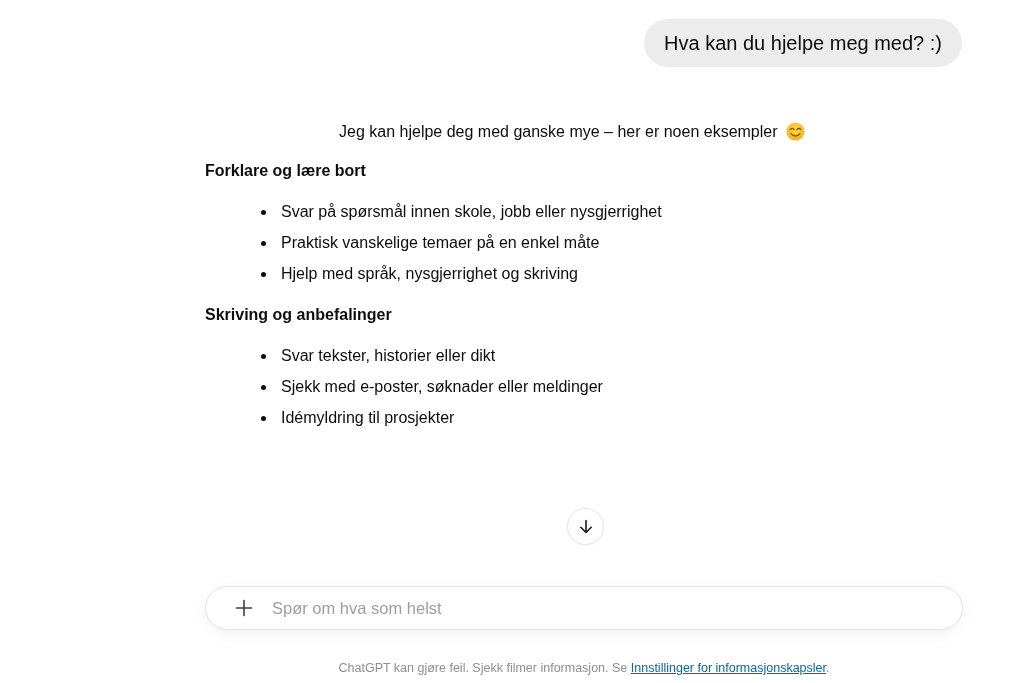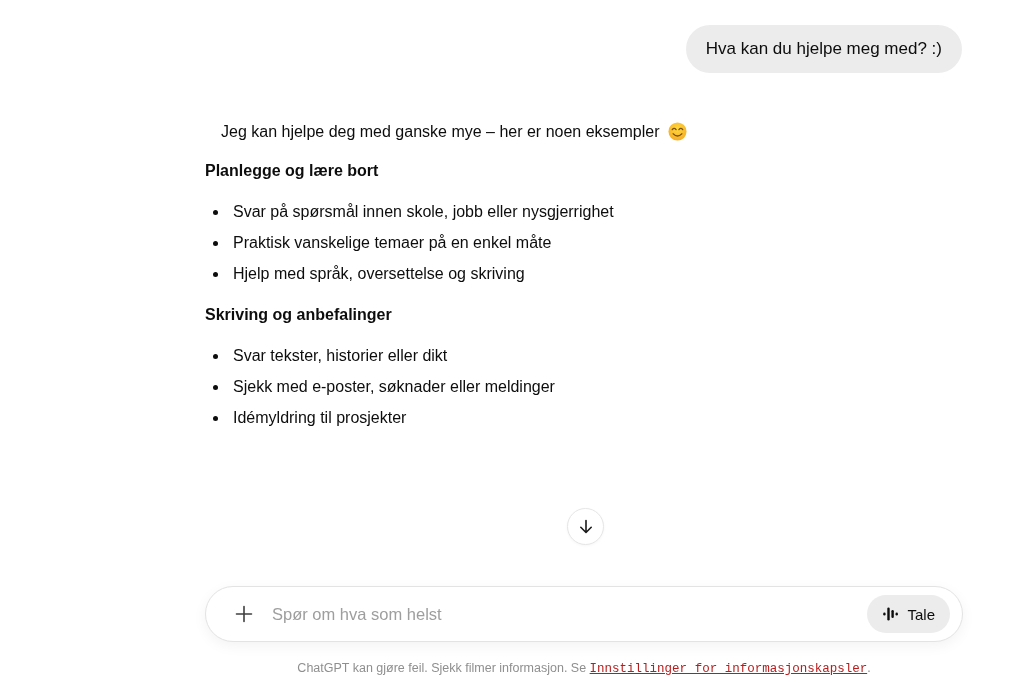--- a/index.html
+++ b/index.html
@@ -14,58 +14,58 @@
   
   .user-row {
     position: absolute;
     top: 19px;
     right: 62px;
   }
   .user-bubble {
     background: #ececec;
     border-radius: 24px;
     padding: 12px 20px;
-    font-size: 17px;
+    font-size: 20px;
     line-height: 24px;
     color: #0d0d0d;
     white-space: nowrap;
-    margin-top: 6px;
   }
 
   
   .assistant {
     position: absolute;
     left: 205px;
     top: 119px;
     width: 600px;
     font-size: 16px;
     line-height: 26px;
     color: #0d0d0d;
   }
-  .assistant .intro { margin: 0 0 12px 16px; }
+  .assistant .intro { margin: 0 0 12px 16px; text-align: right; }
   .assistant .intro .emoji-svg {
     display: inline-block;
     width: 19px; height: 19px;
     vertical-align: -4px;
     margin-left: 4px;
   }
   .assistant h3 {
     margin: 13px 0 0 0;
     font-size: 16px;
     font-weight: 700;
     line-height: 26px;
   }
   .assistant ul {
     margin: 12px 0 0 0;
     padding-left: 24px;
     list-style: disc;
   }
   .assistant li {
     line-height: 31px;
     padding-left: 4px;
+    margin-left: 48px;
   }
 
   
   .scroll-down-btn {
     position: absolute;
     left: 567px;
     top: 508px;
     width: 37px;
     height: 37px;
     border-radius: 50%;
@@ -77,21 +77,21 @@
     cursor: pointer;
     box-shadow: 0 1px 3px rgba(0,0,0,0.04);
   }
 
   
   .composer {
     position: absolute;
     left: 205px;
     top: 586px;
     width: 758px;
-    height: 56px;
+    height: 44px;
     background: #ffffff;
     border: 1px solid #e3e3e3;
     border-radius: 30px;
     box-shadow: 0 4px 14px rgba(0,0,0,0.05);
     display: flex;
     align-items: center;
     padding: 0 12px 0 22px;
   }
   .plus-btn {
     background: none;
@@ -134,24 +134,23 @@
     position: absolute;
     top: 660px;
     left: 205px;
     width: 758px;
     text-align: center;
     font-size: 12.5px;
     line-height: 16px;
     color: #8f8f8f;
   }
   .footer a {
-    color: #b91c1c;
+    color: #0369a1;
     text-decoration: underline;
     cursor: pointer;
-    font-family: Liberation Mono, monospace;
   }
 </style>
 </head>
 <body>
 
 <div class="user-row">
   <div class="user-bubble">
     <span>Hva kan du hjelpe meg med? :)</span>
   </div>
 </div>
@@ -166,25 +165,25 @@
           <stop offset="100%" stop-color="#f5a623"></stop>
         </radialGradient>
       </defs>
       <circle cx="10" cy="10" r="9.5" fill="url(#emojiGrad)"></circle>
       <path d="M4.5 8 q2 -2.6 4 0" fill="none" stroke="#7a4f12" stroke-width="1.4" stroke-linecap="round"></path>
       <path d="M11.5 8 q2 -2.6 4 0" fill="none" stroke="#7a4f12" stroke-width="1.4" stroke-linecap="round"></path>
       <path d="M5.5 12.5 q4.5 4.6 9 0" fill="none" stroke="#7a4f12" stroke-width="1.5" stroke-linecap="round"></path>
     </svg>
   </p>
 
-  <h3>Planlegge og lære bort</h3>
+  <h3>Forklare og lære bort</h3>
   <ul>
     <li>Svar på spørsmål innen skole, jobb eller nysgjerrighet</li>
     <li>Praktisk vanskelige temaer på en enkel måte</li>
-    <li>Hjelp med språk, oversettelse og skriving</li>
+    <li>Hjelp med språk, nysgjerrighet og skriving</li>
   </ul>
 
 
   <h3>Skriving og anbefalinger</h3>
   <ul>
     <li>Svar tekster, historier eller dikt</li>
     <li>Sjekk med e-poster, søknader eller meldinger</li>
     <li>Idémyldring til prosjekter</li>
   </ul>
 </div>
@@ -195,27 +194,18 @@
   </svg>
 </button>
 
 <div class="composer">
   <button class="plus-btn">
     <svg width="22" height="22" viewBox="0 0 22 22" aria-hidden="true">
       <path d="M11 3.5 V18.5 M3.5 11 H18.5" fill="none" stroke="#3f3f3f" stroke-width="1.6" stroke-linecap="round"></path>
     </svg>
   </button>
   <input class="composer-input" type="text" placeholder="Spør om hva som helst" style="">
-  <button class="voice-btn">
-    <svg width="18" height="18" viewBox="0 0 18 18" aria-hidden="true">
-      <rect x="1.2" y="7.5" width="2.4" height="3" rx="1.2" fill="#0d0d0d"></rect>
-      <rect x="5.3" y="2.5" width="2.4" height="13" rx="1.2" fill="#0d0d0d"></rect>
-      <rect x="9.4" y="5" width="2.4" height="8" rx="1.2" fill="#0d0d0d"></rect>
-      <rect x="13.5" y="7.5" width="2.4" height="3" rx="1.2" fill="#0d0d0d"></rect>
-    </svg>
-    <span>Tale</span>
-  </button>
 </div>
 
 <div class="footer">
   <span>ChatGPT kan gjøre feil. Sjekk filmer informasjon. Se</span>
   <a>Innstillinger for informasjonskapsler</a><span>.</span>
 </div>
 
 </body></html>

